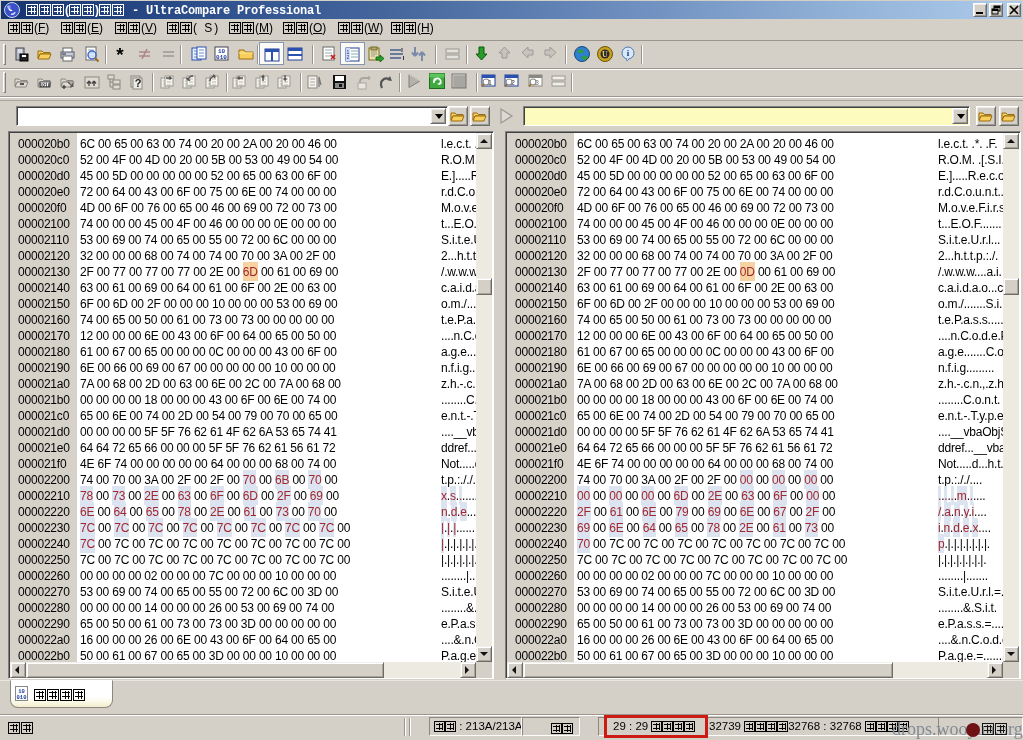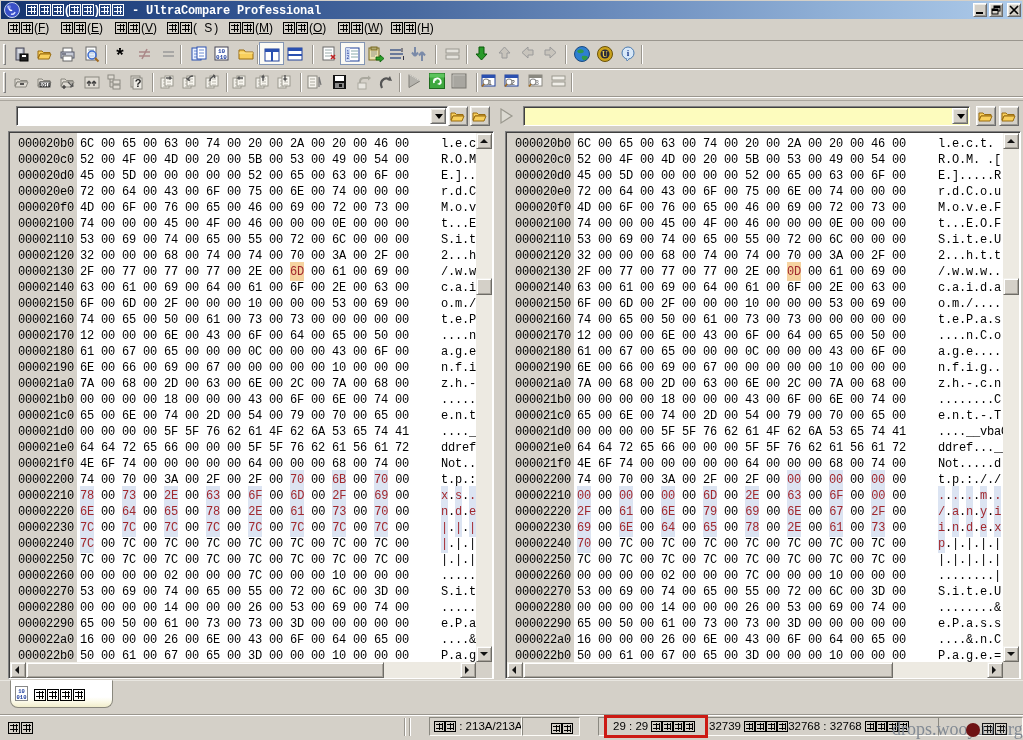--- a/index.html
+++ b/index.html
@@ -5,21 +5,21 @@
 body{font-family:"Liberation Sans",sans-serif;background:#d4d0c8;position:relative;font-size:12px;color:#000}
 .abs{position:absolute}
 .cj{display:inline-block;width:12px;height:12px;border:1px solid;position:relative;vertical-align:-2px;margin-right:1px}
 .cj.s{width:11px;height:11px;margin-right:0px;vertical-align:-1.5px}
 .cj::before{content:"";position:absolute;left:1px;right:1px;top:2px;height:1px;background:currentColor;box-shadow:0 4px 0 currentColor}
 .cj::after{content:"";position:absolute;top:1px;bottom:1px;left:4px;width:1px;background:currentColor;box-shadow:3px 0 0 currentColor}
 .raised{background:#d4d0c8;border:1px solid;border-color:#ffffff #6c6c6c #6c6c6c #ffffff;box-shadow:inset 1px 1px 0 #eeece6, inset -1px -1px 0 #9c9a94}
 .sunk2{border:1px solid;border-color:#808080 #ffffff #ffffff #808080;box-shadow:inset 1px 1px 0 #404040}
 .vsep{position:absolute;width:2px;border-left:1px solid #9a968e;border-right:1px solid #fff}
 .grip{position:absolute;width:3px;border:1px solid;border-color:#fff #808080 #808080 #fff;background:#d4d0c8}
-.mono{font-family:Liberation Mono, monospace;font-size:12px;letter-spacing:-0.2px;white-space:pre}
+.mono{font-family:Liberation Sans, sans-serif;font-size:12px;letter-spacing:-0.2px;white-space:pre}
 .hexpane{position:absolute;background:#fff;border:1px solid;border-color:#808080 #fff #fff #808080;box-shadow:inset 1px 1px 0 #404040}
 .d{color:#a1282e;background:#dce4f2;padding:2.5px 0}
 .o{color:#a1282e;background:#f6d3a0;padding:2.5px 0}
 .row-line{height:16px;line-height:16px}
 .sb{position:absolute;background:#d4d0c8;border:1px solid;border-color:#f2f0ea #6e6c66 #6e6c66 #f2f0ea;box-shadow:inset 1px 1px 0 #fff, inset -1px -1px 0 #a8a49c}
 .tri{position:absolute;width:0;height:0}
 .statpan{position:absolute;height:19px;border:1px solid;border-color:#8a8880 #fdfcf8 #fdfcf8 #8a8880;line-height:17px;white-space:nowrap;overflow:hidden}
 </style></head><body>
 <div class="abs" style="left:1px;top:1px;width:1021px;height:18px;background:linear-gradient(90deg,#16346f 0%,#2d4f8c 20%,#48699f 40%,#6e8fbf 62%,#91b1d7 82%,#aecbea 100%)"></div>
 <svg class="abs" style="left:4px;top:2px" width="16" height="16">

